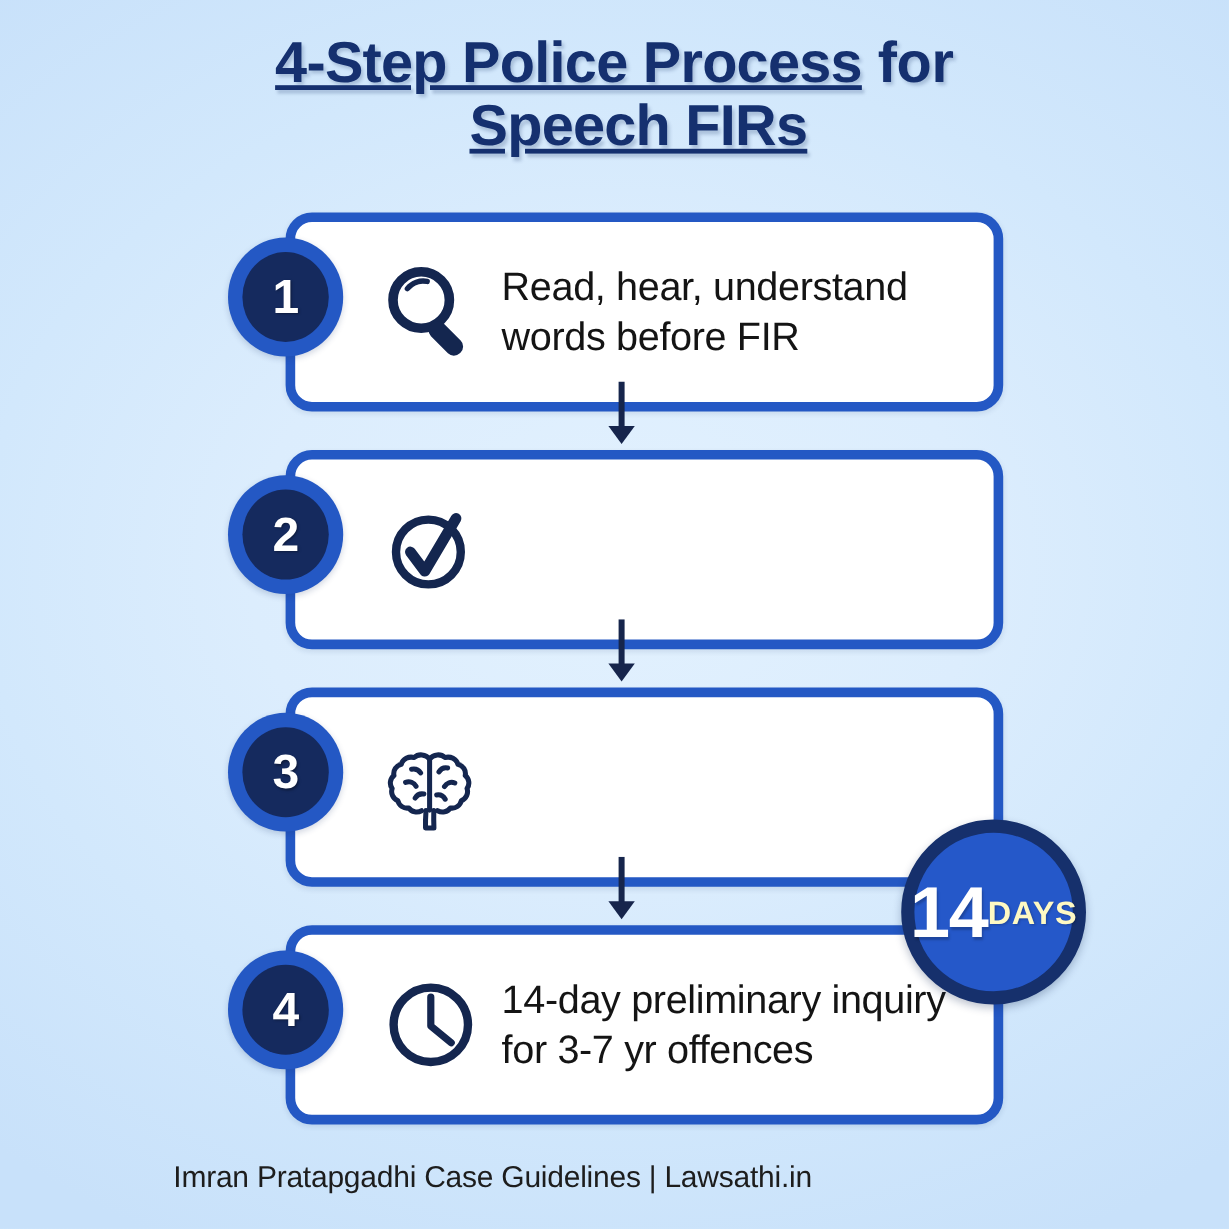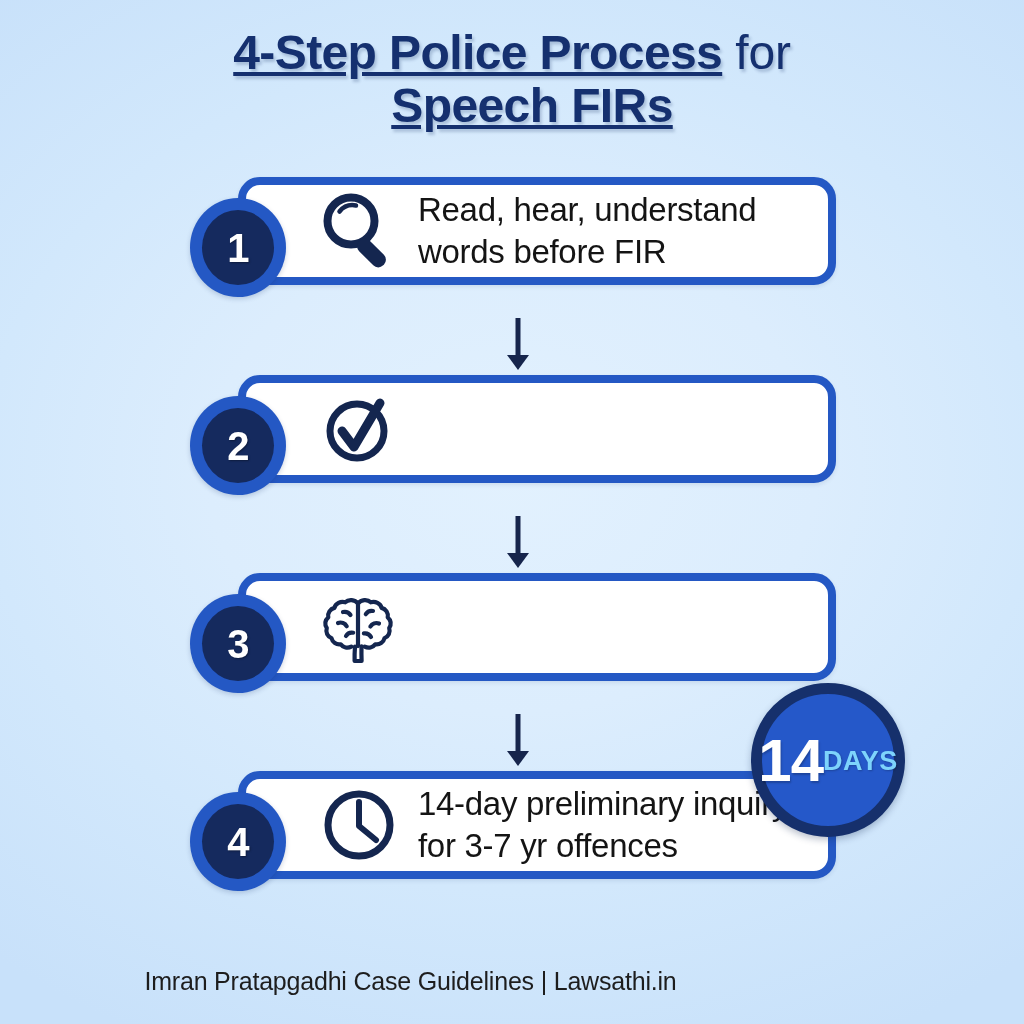--- a/index.html
+++ b/index.html
@@ -42,21 +42,21 @@
     white-space: nowrap;
   }
   .title-line-1 { font-size: 48px; }
   .title-line-2 { font-size: 48px; margin-top: 2px; padding-left: 40px; }
   .t-bold {
     font-weight: 700;
     letter-spacing: -0.6px;
     text-decoration: underline;
   }
   .t-light {
-    font-weight: 400;
+    font-weight: 700;
     letter-spacing: -0.2px;
   }
 
   
   .steps {
     position: absolute;
     top: 177px;
     left: 0;
     width: 1024px;
   }
@@ -67,21 +67,21 @@
     margin-bottom: 57px;
   }
   .step:last-child { margin-bottom: 0; }
 
   
   .card {
     position: absolute;
     left: 238px;
     top: 0;
     width: 598px;
-    height: 108px;
+    height: 166px;
     box-sizing: border-box;
     background: #ffffff;
     border: 8px solid #2458c4;
     border-radius: 22px;
     display: flex;
     align-items: center;
     box-shadow: 0 2px 4px rgba(20, 45, 100, 0.10);
   }
 
   
@@ -171,21 +171,21 @@
   }
   .days-number {
     color: #ffffff;
     font-size: 60px;
     font-weight: 700;
     line-height: 0.95;
     letter-spacing: -1px;
     text-shadow: 1px 2px 2px rgba(0, 0, 0, 0.22);
   }
   .days-label {
-    color: #7dd3fc;
+    color: #fef9c3;
     font-size: 27px;
     font-weight: 700;
     line-height: 1;
     letter-spacing: 0.5px;
     margin-top: 3px;
     text-shadow: 1px 1px 2px rgba(0, 0, 0, 0.22);
     text-align: right;
   }
 
   

